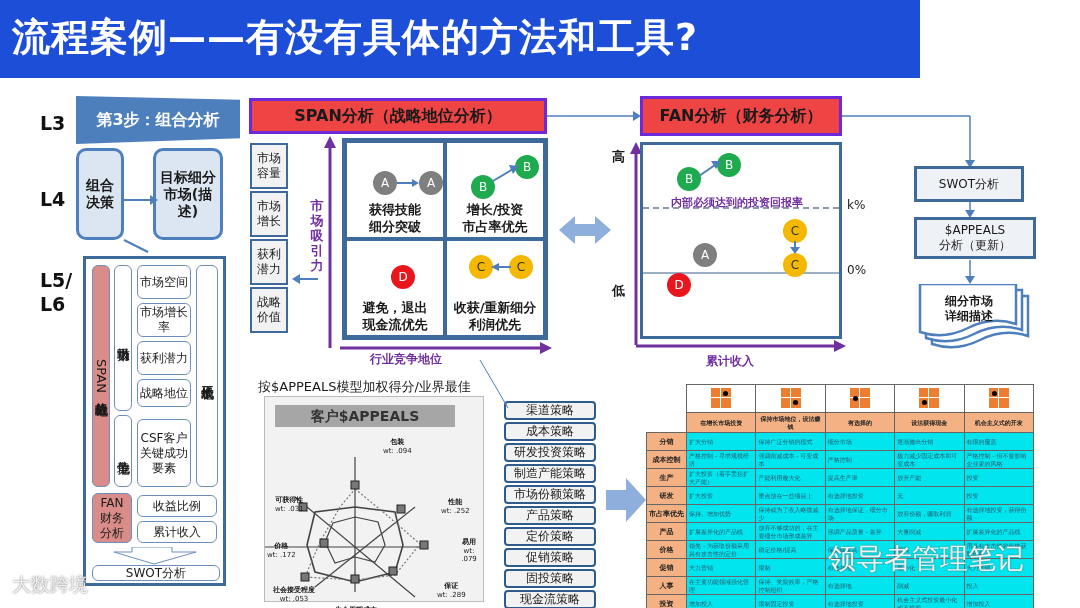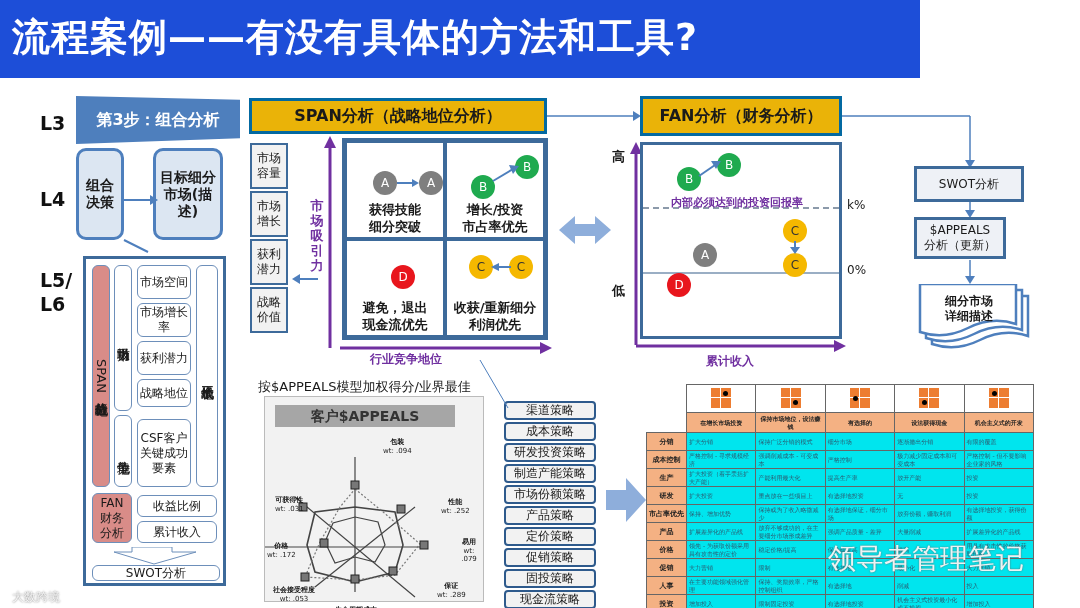--- a/index.html
+++ b/index.html
@@ -7,21 +7,21 @@
   .abs { position: absolute; }
   .title-bar { left: 0; top: 0; width: 920px; height: 78px; background: #1d4ed8; }
   .title-bar .t { position: absolute; left: 12px; top: 12px; font-size: 38px; font-weight: bold; color: #fff; letter-spacing: 1px; white-space: nowrap; }
   .lvl { font-size: 19px; font-weight: bold; color: #111; }
   .step { left: 76px; top: 96px; width: 164px; height: 48px; background: #4e7fbd; color: #fff; font-size: 16px; font-weight: bold; display: flex; align-items: center; justify-content: center; clip-path: polygon(0 0, 100% 8%, 100% 88%, 0 100%); }
   .rbox { background: #dce6f2; border: 3px solid #4e7fbd; border-radius: 10px; display: flex; align-items: center; justify-content: center; text-align: center; font-weight: bold; font-size: 14px; line-height: 17px; }
   .outer6 { left: 83px; top: 256px; width: 143px; height: 330px; border: 3px solid #3d6a9a; background: #fff; }
   .vcell { position: absolute; border: 1px solid #6d8fba; border-radius: 6px; background: #fff; font-size: 13px; text-align: center; line-height: 16px; display: flex; align-items: center; justify-content: center; writing-mode: vertical-rl; }
   .hcell { position: absolute; border: 1px solid #6d8fba; border-radius: 6px; background: #fff; font-size: 12px; text-align: center; line-height: 15px; display: flex; align-items: center; justify-content: center; }
   .pink { background: #d98c88; }
-  .hdr-box { background: #eab308; border: 3px solid #0369a1; display: flex; align-items: center; justify-content: center; font-size: 16px; font-weight: bold; }
+  .hdr-box { background: #ef4444; border: 3px solid #6d28d9; display: flex; align-items: center; justify-content: center; font-size: 16px; font-weight: bold; }
   .mat { border: 3px solid #3d6a9a; background: #fff; }
   .quad { position: absolute; width: 50%; height: 50%; border: 2px solid #3d6a9a; }
   .qtxt { position: absolute; font-size: 13px; font-weight: bold; text-align: center; width: 100%; line-height: 17px; }
   .dot { position: absolute; width: 24px; height: 24px; border-radius: 50%; color: #fff; font-size: 12px; display: flex; align-items: center; justify-content: center; }
   .gA { background: #7f7f7f; } .gB { background: #1faa4f; } .gC { background: #f5b800; color: #333; } .gD { background: #e8161d; }
   .lcell { position: absolute; left: 0; width: 38px; height: 46px; border: 2px solid #3d6a9a; background: #f2f2f2; font-size: 12px; text-align: center; line-height: 15px; display: flex; align-items: center; justify-content: center; }
   .purple { color: #7030a0; font-weight: bold; }
   .strat { position: absolute; left: 0; width: 92px; height: 19px; background: #f2f2f2; border: 2px solid #2e5a8c; border-radius: 4px; font-size: 12px; text-align: center; line-height: 15px; }
   .side-box { background: #eef1f6; border: 3px solid #3d6a9a; display: flex; align-items: center; justify-content: center; text-align: center; font-size: 12px; line-height: 15px; }
   table.st { border-collapse: collapse; font-size: 6px; }
@@ -172,21 +172,21 @@
 <svg class="abs" style="left:842px;top:108px;" width="140" height="190">
   <line x1="0" y1="8" x2="128" y2="8" stroke="#4e7fbd" stroke-width="1.5"></line>
   <line x1="128" y1="8" x2="128" y2="54" stroke="#4e7fbd" stroke-width="1.5"></line>
   <polygon points="123,52 133,52 128,60" fill="#4e7fbd"></polygon>
   <line x1="128" y1="88" x2="128" y2="104" stroke="#4e7fbd" stroke-width="1.5"></line>
   <polygon points="123,102 133,102 128,110" fill="#4e7fbd"></polygon>
   <line x1="128" y1="152" x2="128" y2="170" stroke="#4e7fbd" stroke-width="1.5"></line>
   <polygon points="123,168 133,168 128,176" fill="#4e7fbd"></polygon>
 </svg>
 <div class="abs side-box" style="left:914px;top:166px;width:110px;height:36px;">SWOT分析</div>
-<div class="abs side-box" style="left:914px;top:217px;width:92px;height:42px;white-space:pre-line;">$APPEALS
+<div class="abs side-box" style="left:914px;top:217px;width:122px;height:42px;white-space:pre-line;">$APPEALS
 分析（更新）</div>
 <svg class="abs" style="left:918px;top:284px;" width="120" height="66">
   <path d="M14,12 h96 v40 q-24,-8 -48,4 t-48,4 z" fill="#fff" stroke="#4e7fbd" stroke-width="2.5"></path>
   <path d="M8,6 h96 v40 q-24,-8 -48,4 t-48,4 z" fill="#fff" stroke="#4e7fbd" stroke-width="2.5"></path>
   <path d="M2,0 h96 v40 q-24,-8 -48,4 t-48,4 z" fill="#fff" stroke="#4e7fbd" stroke-width="2.5"></path>
 </svg>
 <div class="abs" style="left:930px;top:294px;width:78px;font-size:12px;font-weight:bold;text-align:center;line-height:15px;white-space:pre-line;">细分市场
 详细描述</div>
 
 <div class="abs" style="left:258px;top:378px;font-size:13px;">按$APPEALS模型加权得分/业界最佳</div>
@@ -373,14 +373,14 @@
           <td class="cy">增加投入</td>
           <td class="cy">限制固定投资</td>
           <td class="cy">有选择地投资</td>
           <td class="cy">机会主义式投资最小化或不投资</td>
           <td class="cy">增加投入</td>
         </tr>
       </tbody>
   </table>
 </div>
 
-<div class="abs wm" style="left:12px;top:572px;font-size:12px;color:rgba(255,255,255,0.85);margin-top:17px;">大数跨境</div>
+<div class="abs wm" style="left:12px;top:572px;font-size:19px;color:rgba(255,255,255,0.85);">大数跨境</div>
 <div class="abs wm" style="left:828px;top:540px;font-size:28px;">领导者管理笔记</div>
 
 </body></html>

